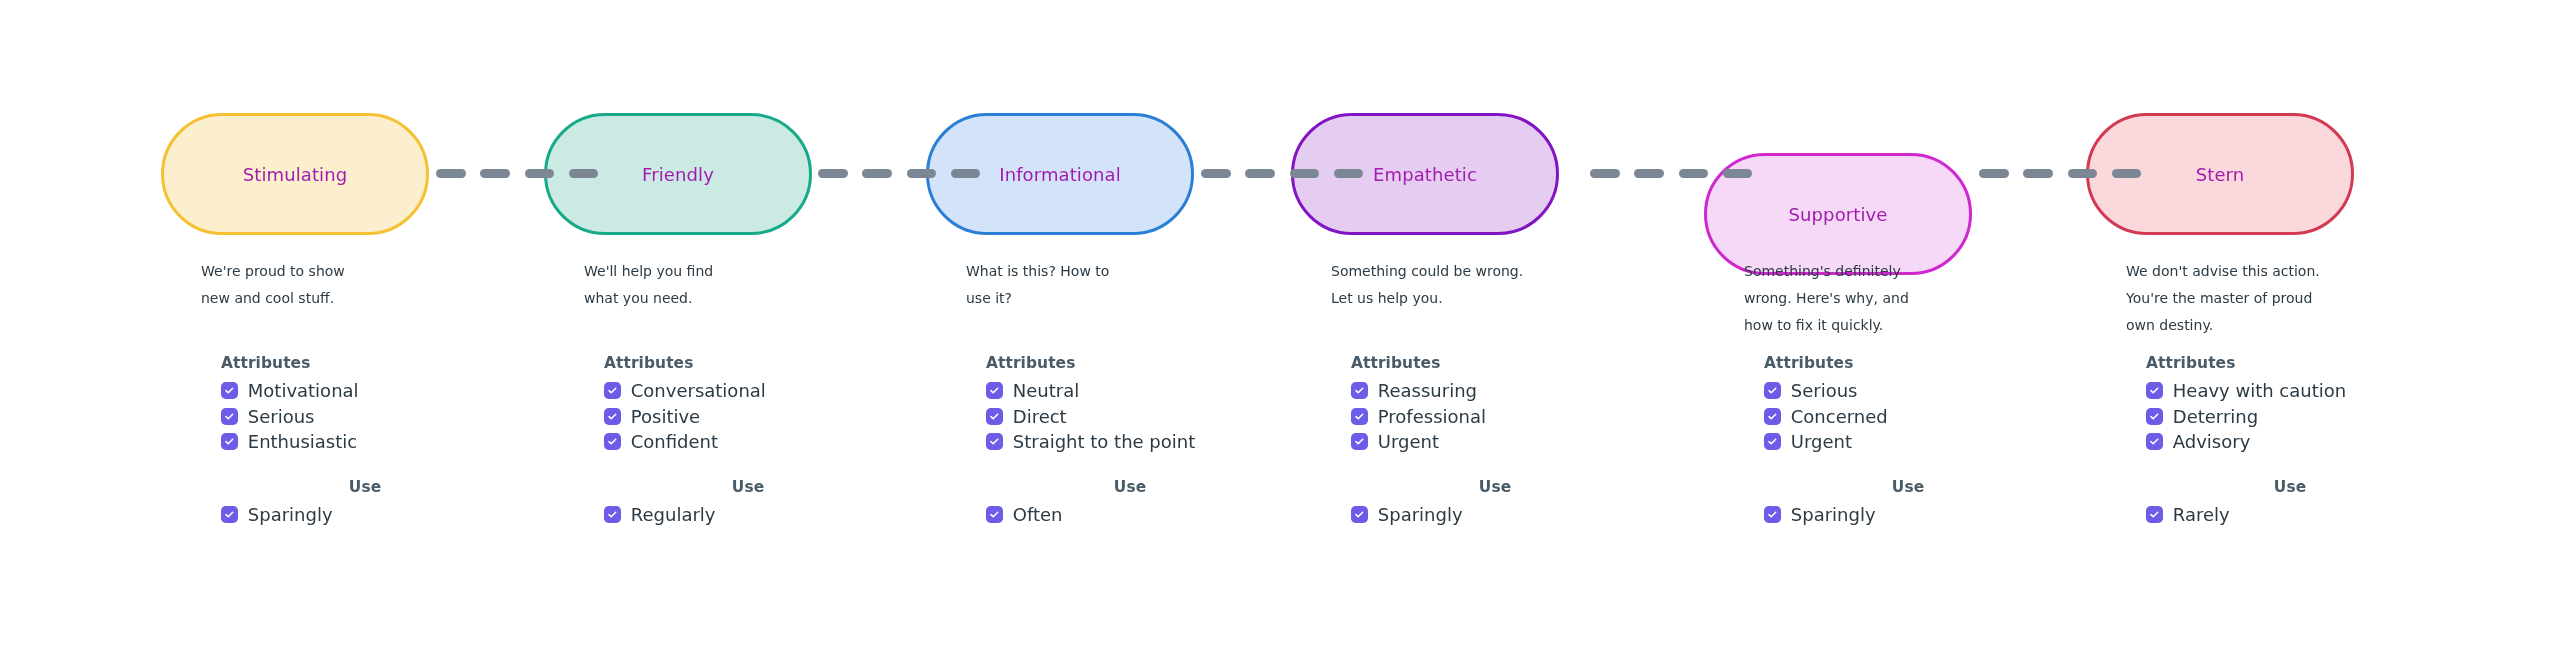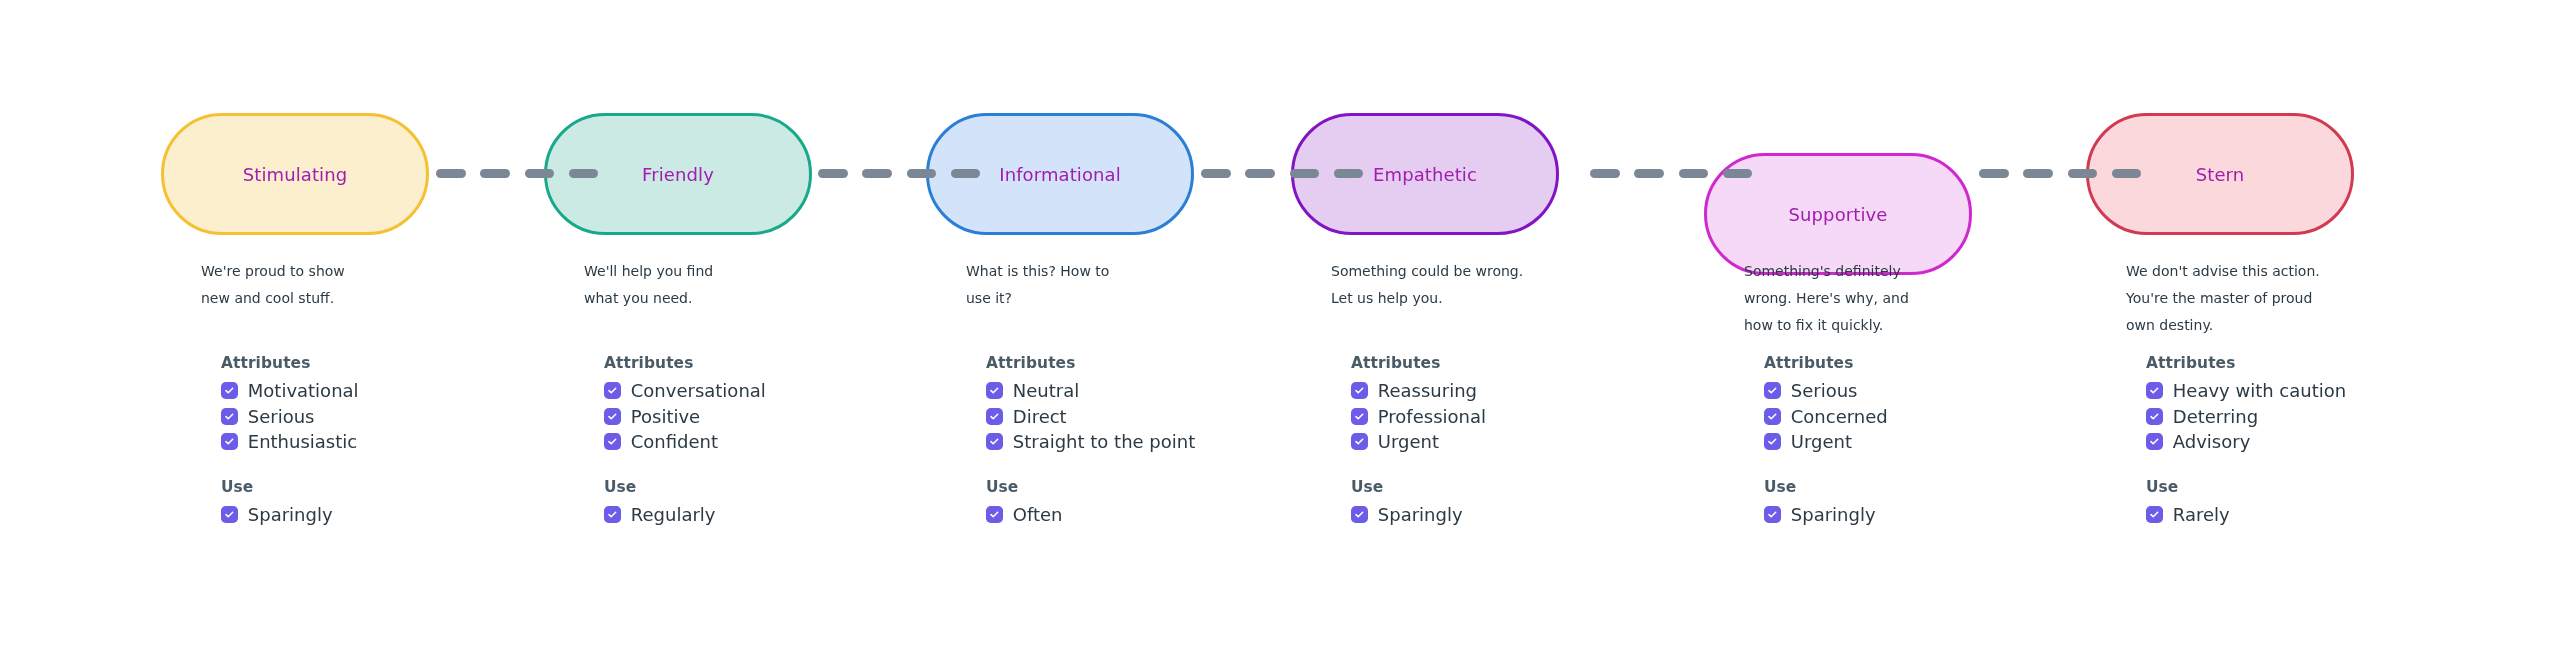--- a/index.html
+++ b/index.html
@@ -113,21 +113,21 @@
   }
   .checkbox svg { display: block; }
 
   .check-label {
     font-size: 18px;
     line-height: 21.5px;
     color: #2b3a44;
     white-space: nowrap;
   }
 
-  .use-block { margin-top: 23px; }
+  .use-block { margin-top: 23px; text-align: center; }
 </style>
 </head>
 <body>
 
 <div id="canvas">
     <div class="column" style="left: 134px;">
       <div class="pill" style="background: rgb(252, 239, 205); border-color: rgb(245, 193, 50);">
         <span class="pill-label">Stimulating</span>
       </div>
       <div class="desc">We're proud to show

